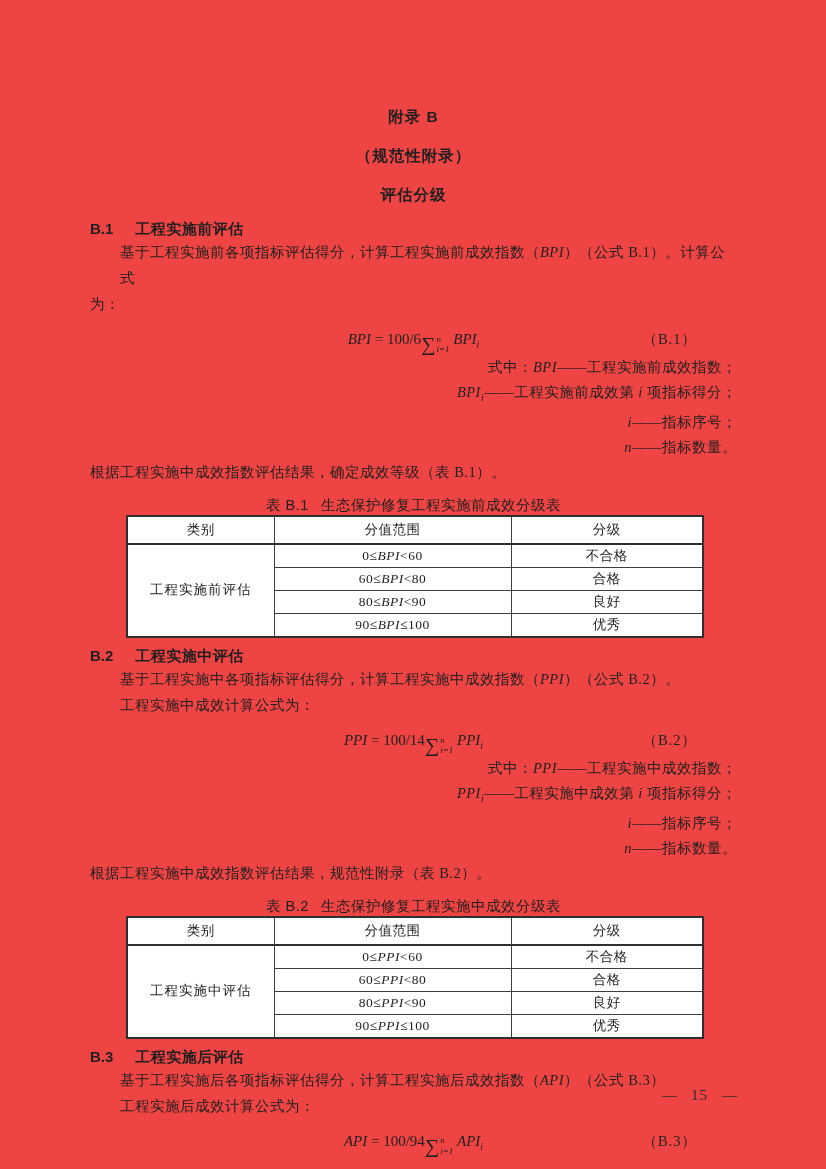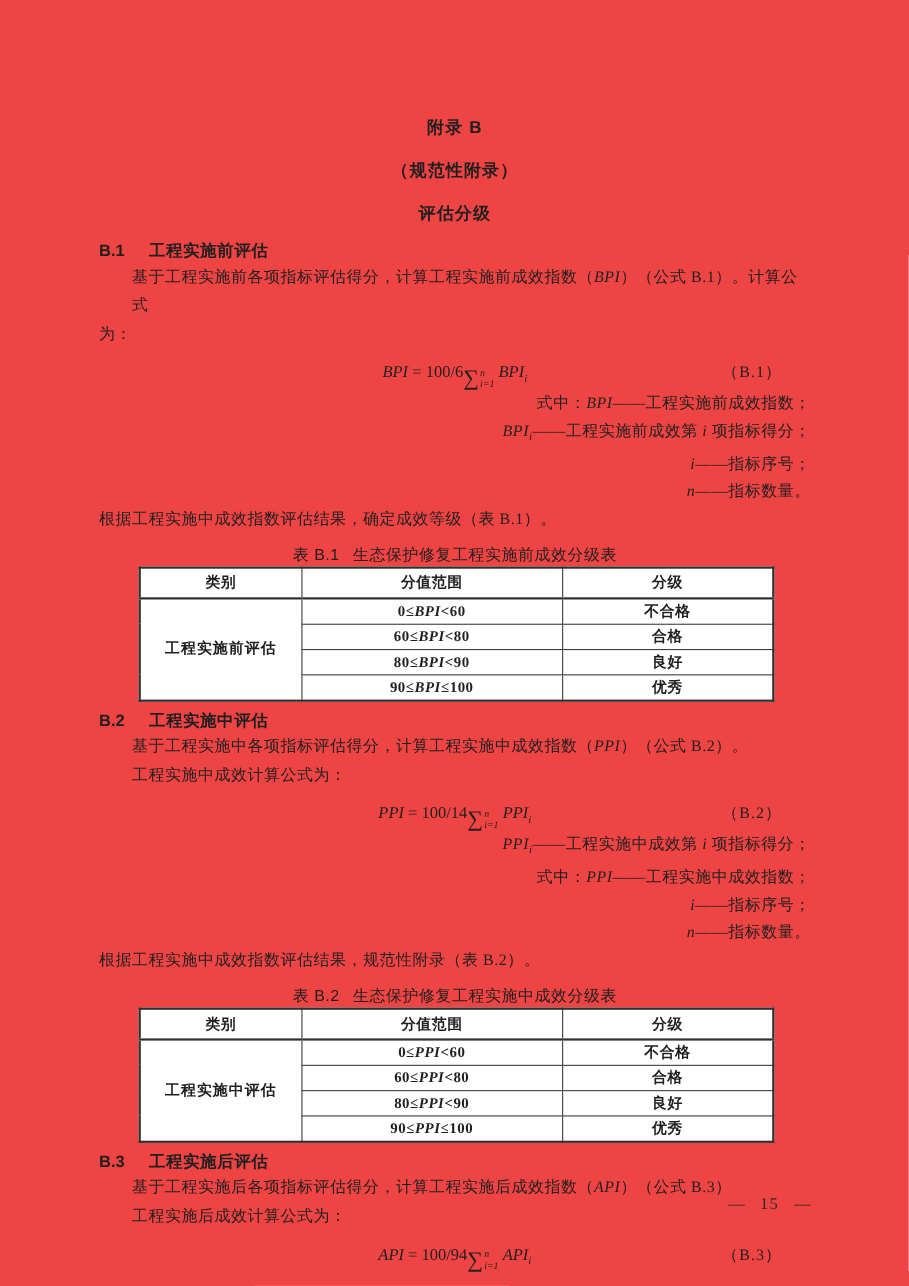--- a/index.html
+++ b/index.html
@@ -17,21 +17,21 @@
   .sec-heading{margin-top:14px;font-family:"Liberation Sans","DejaVu Sans",sans-serif;
                font-weight:700;font-size:15px;line-height:20px;letter-spacing:.5px;}
   .sec-heading .sec-no{margin-right:22px;letter-spacing:0;}
 
   
   .para{font-size:14.5px;line-height:26px;letter-spacing:.5px;}
   .indent{padding-left:30px;}
 
   
   .formula-row{position:relative;text-align:center;height:32px;line-height:32px;margin-top:6px;font-size:15px;}
-  .formula-row .eq{position:absolute;right:26px;top:0;font-size:14.5px;letter-spacing:1px;margin-left:11px;}
+  .formula-row .eq{position:absolute;right:40px;top:0;font-size:14.5px;letter-spacing:1px;margin-left:11px;}
   .it{font-style:italic;font-family:"Liberation Serif","DejaVu Serif",serif;}
   sub{font-size:10px;font-style:italic;}
   .sum{display:inline-flex;align-items:center;vertical-align:-7px;font-style:normal;}
   .sum .sigma{font-size:20px;line-height:1;font-style:normal;}
   .sum .limits{display:inline-flex;flex-direction:column;justify-content:center;
                font-size:9px;line-height:1.15;font-style:italic;margin-left:1px;text-align:left;}
 
   
   .where-line{font-size:14.5px;line-height:25px;letter-spacing:.5px;text-align:right;}
   .where-line.first{padding-left:30px;}
@@ -42,21 +42,21 @@
   .tbl-caption{margin-top:10px;text-align:center;font-family:"Liberation Sans","DejaVu Sans",sans-serif;
                font-weight:400;font-size:14.5px;line-height:20px;letter-spacing:.5px;}
   .tbl-caption .cap-label{margin-right:12px;}
 
   
   table.grading{border-collapse:collapse;table-layout:fixed;width:576px;margin-left:36px;
                 font-size:13.5px;background:#fff;}
   table.grading{border:2px solid #2f2f2f;}
   table.grading col.c1{width:147px;} table.grading col.c2{width:237px;} table.grading col.c3{width:192px;}
   table.grading th,table.grading td{border:1px solid #3d3d3d;text-align:center;vertical-align:middle;
-                font-weight:700;padding:0;letter-spacing:.5px;}
+                font-weight:400;padding:0;letter-spacing:.5px;}
   table.grading thead th{height:26px;border-bottom:2px solid #2f2f2f;}
   table.grading tbody td{height:22px;}
   table.grading td.cat{letter-spacing:1px;}
 
   
   .footer{position:absolute;top:1087px;right:89px;display:flex;align-items:center;
           font-size:15px;color:#2a2a2a;}
   .footer .dash{letter-spacing:0;}
   .footer .num{margin:0 14px;letter-spacing:1px;}
 </style>
@@ -139,22 +139,22 @@
       <span class="formula"><span class="it">PPI</span><span> = 100/14</span><span class="sum">
             <span class="sigma">∑</span>
             <span class="limits">
               <span>n</span>
               <span>i=1</span>
             </span>
           </span><span> </span><span class="it">PPI</span><sub class="it">i</sub></span>
       <span class="eq">（B.2）</span>
     </div>
     <div class="where">
+      <div class="where-line first"><span>式中：</span><span class="it">PPI</span><span>——工程实施中成效指数；</span></div>
       <div class="where-line cont"><span class="it">PPI</span><sub class="it">i</sub><span>——工程实施中成效第 </span><span class="it">i</span><span> 项指标得分；</span></div>
-      <div class="where-line first"><span>式中：</span><span class="it">PPI</span><span>——工程实施中成效指数；</span></div>
       <div class="where-line cont"><span class="it">i</span><span>——指标序号；</span></div>
       <div class="where-line cont"><span class="it">n</span><span>——指标数量。</span></div>
     </div>
     <div class="result-line">根据工程实施中成效指数评估结果，规范性附录（表 B.2）。</div>
 
     <div class="tbl-caption">
       <span class="cap-label">表 B.2</span><span>生态保护修复工程实施中成效分级表</span>
     </div>
     <table class="grading">
       <colgroup>

